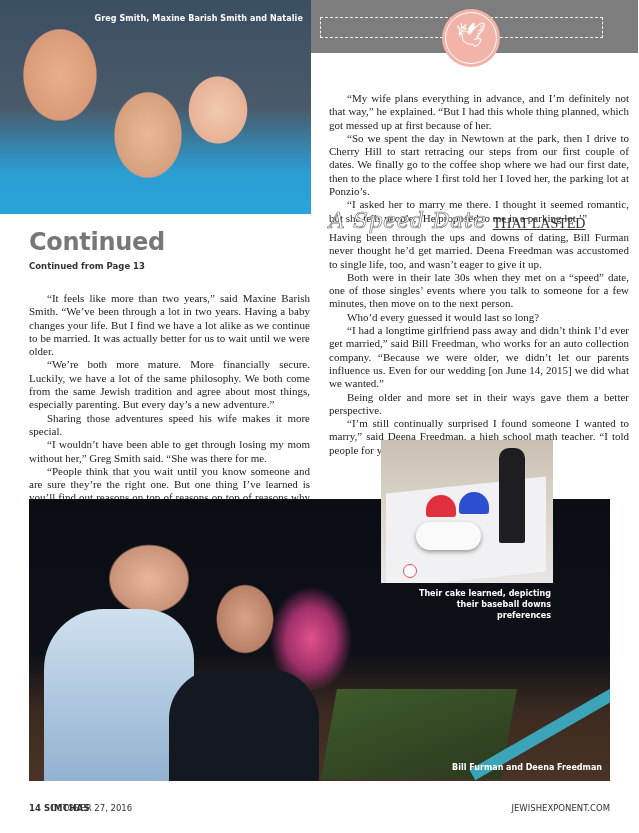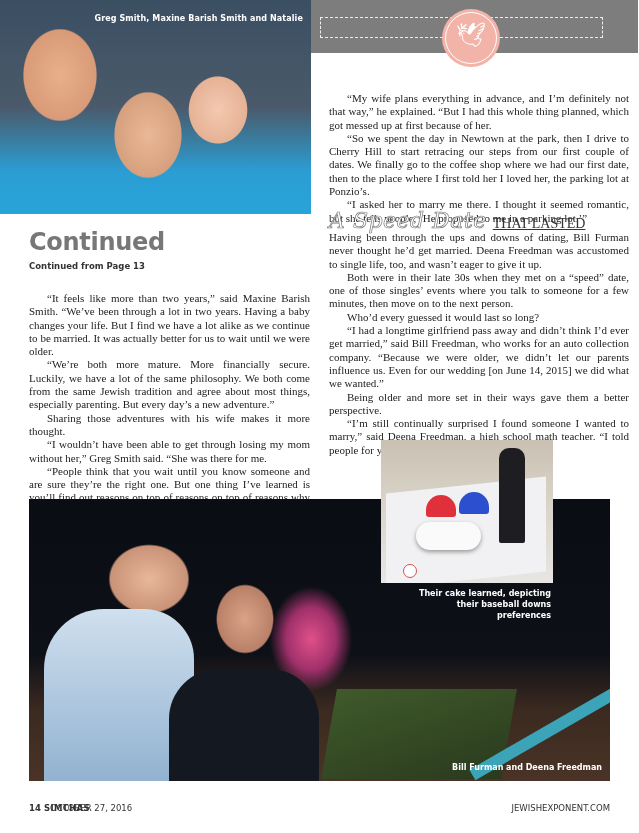--- a/index.html
+++ b/index.html
@@ -75,21 +75,21 @@
 <div id="dove-badge" class="abs">
   <div class="ring"></div>
   <div class="glyph">🕊</div>
 </div>
 
 <div id="headline" class="abs">Continued</div>
 <div id="continued" class="abs">Continued from Page 13</div>
 <div id="left-col" class="abs col">
   <p>“It feels like more than two years,” said Maxine Barish Smith. “We’ve been through a lot in two years. Having a baby changes your life. But I find we have a lot alike as we continue to be married. It was actually better for us to wait until we were older.</p>
   <p>“We’re both more mature. More financially secure. Luckily, we have a lot of the same philosophy. We both come from the same Jewish tradition and agree about most things, especially parenting. But every day’s a new adventure.”</p>
-  <p>Sharing those adventures with his wife makes it more thought.</p>
+  <p>Sharing those adventures speed his wife makes it more special.</p>
   <p>“I wouldn’t have been able to get through losing my mom without her,” Greg Smith said. “She was there for me.</p>
   <p>“People think that you wait until you know someone and are sure they’re the right one. But one thing I’ve learned is you’ll find out reasons on top of reasons on top of reasons why you married the person you did.</p>
   <p>“But you won’t find them out for years.”</p>
   <p>Perhaps by then she’ll appreciate the way her husband proposed.</p>
 </div>
 
 <div id="right-col-top" class="abs col">
   <p>“My wife plans everything in advance, and I’m definitely not that way,” he explained. “But I had this whole thing planned, which got messed up at first because of her.</p>
   <p>“So we spent the day in Newtown at the park, then I drive to Cherry Hill to start retracing our steps from our first couple of dates. We finally go to the coffee shop where we had our first date, then to the place where I first told her I loved her, the parking lot at Ponzio’s.</p>
   <p>“I asked her to marry me there. I thought it seemed romantic, but she tells people, ‘He proposed to me in a parking lot.’”</p>

